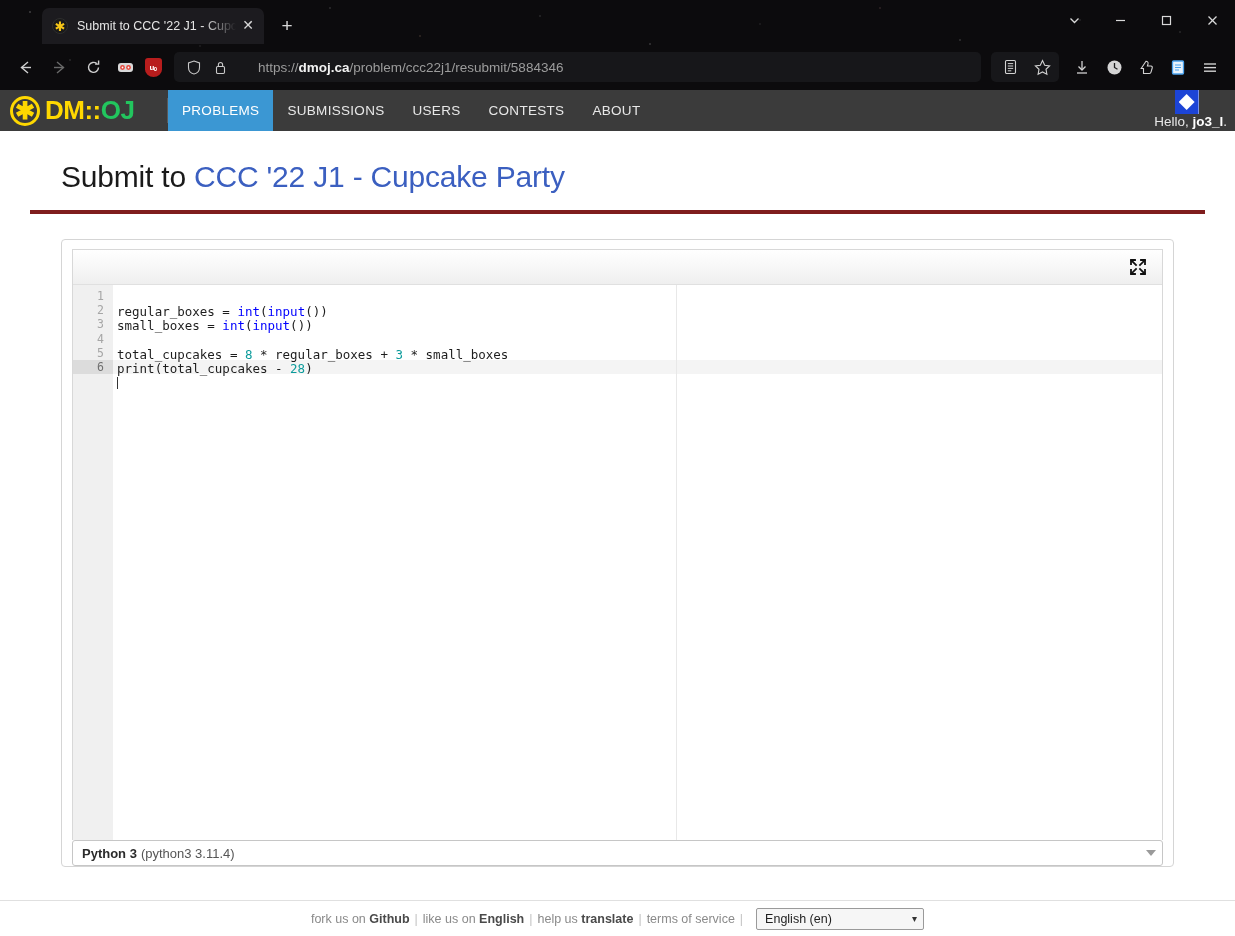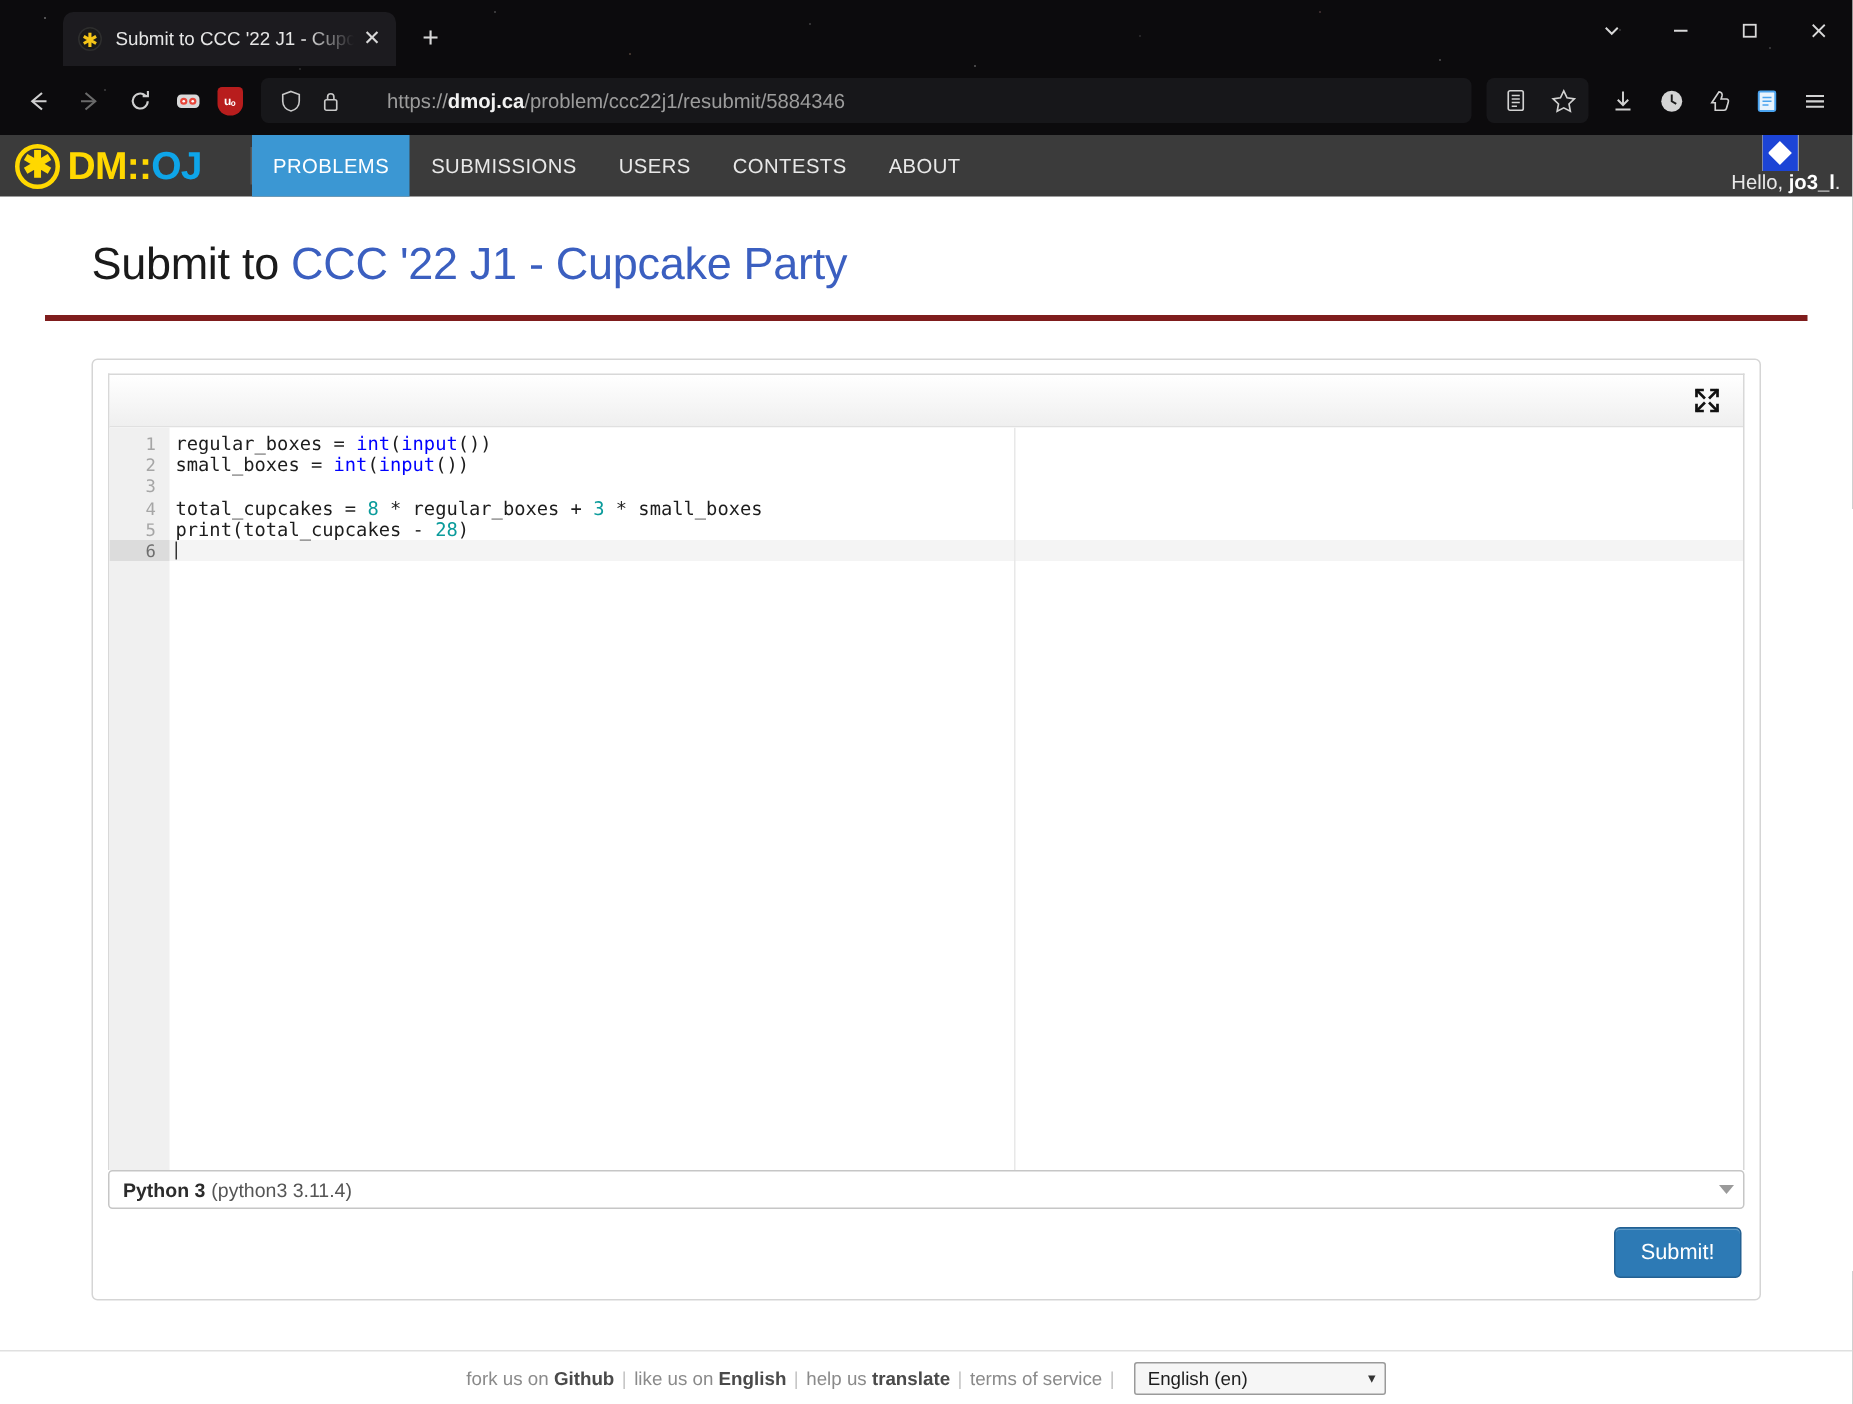--- a/index.html
+++ b/index.html
@@ -146,21 +146,21 @@
   }
   .logo-mark {
     width: 30px; height: 30px; border-radius: 50%;
     border: 3px solid #ffd800; color: #ffd800;
     display: flex; align-items: center; justify-content: center;
     font-size: 24px; line-height: 22px; font-weight: bold;
     margin-right: 5px;
   }
   .logo-text { font-size: 26px; font-weight: 700; letter-spacing: -.5px; }
   .logo-text .y { color: #ffd800; }
-  .logo-text .g { color: #0ea5e9; }
+  .logo-text .g { color: #22c55e; }
   .logo-sep { width: 1px; background: #5a5a5a; margin: 8px 0; }
   .navlinks { display: flex; align-items: stretch; }
   .navlink {
     display: flex; align-items: center; padding: 13px 14px;
     color: #e8e8e8; font-size: 13.5px; letter-spacing: .3px;
   }
   .navlink.active { background: #3b97d3; color: #fff; }
   .nav-right {
     margin-left: auto; display: flex; align-items: center;
     padding-right: 8px;
@@ -227,21 +227,21 @@
 
   .ace { flex: 1 1 auto; display: flex; position: relative; background: #fff;
          font-family: "DejaVu Sans Mono", monospace; font-size: 12.5px; }
   .gutter {
     width: 40px; flex: 0 0 40px; background: #f0f0f0;
     padding-top: 4px; text-align: right; color: #a6a6a6;
     position: relative; z-index: 2;
   }
   .gutter .ln { height: 14.2px; line-height: 14.2px; padding-right: 9px; font-size: 11.5px; }
   .gutter .ln.active { background: #dcdcdc; color: #6f6f6f; }
-  .code-area { flex: 1 1 auto; position: relative; padding-top: 4px; overflow: hidden; }
+  .code-area { flex: 1 1 auto; position: relative; padding-top: 20px; overflow: hidden; }
   .printmargin {
     position: absolute; top: 0; bottom: 0; left: 563px; width: 1px;
     background: #e8e8e8;
   }
   .active-line {
     position: absolute; left: 0; right: 0; top: 75.0px; height: 14.2px;
     background: #f4f4f4;
   }
   .code-lines { position: relative; z-index: 2; padding-left: 4px; }
   .cl { height: 14.2px; line-height: 14.2px; white-space: pre; color: #1d1d1d; }
@@ -508,23 +508,20 @@
           </div>
 
           <div class="lang-row">
             <div class="lang-select">
               <b>Python 3</b>
                 <span class="ver">(python3 3.11.4)</span>
               <span class="lang-caret"></span>
             </div>
           </div>
 
-          <div class="submit-row">
-            <button class="submit-btn">Submit!</button>
-          </div>
         </div>
       </div>
 
       <div class="footer">
         <span><span>fork us on </span><b>Github</b></span>
         <span class="sep">|</span>
         <span><span>like us on </span><b>English</b></span>
         <span class="sep">|</span>
         <span><span>help us </span><b>translate</b></span>
         <span class="sep">|</span>

